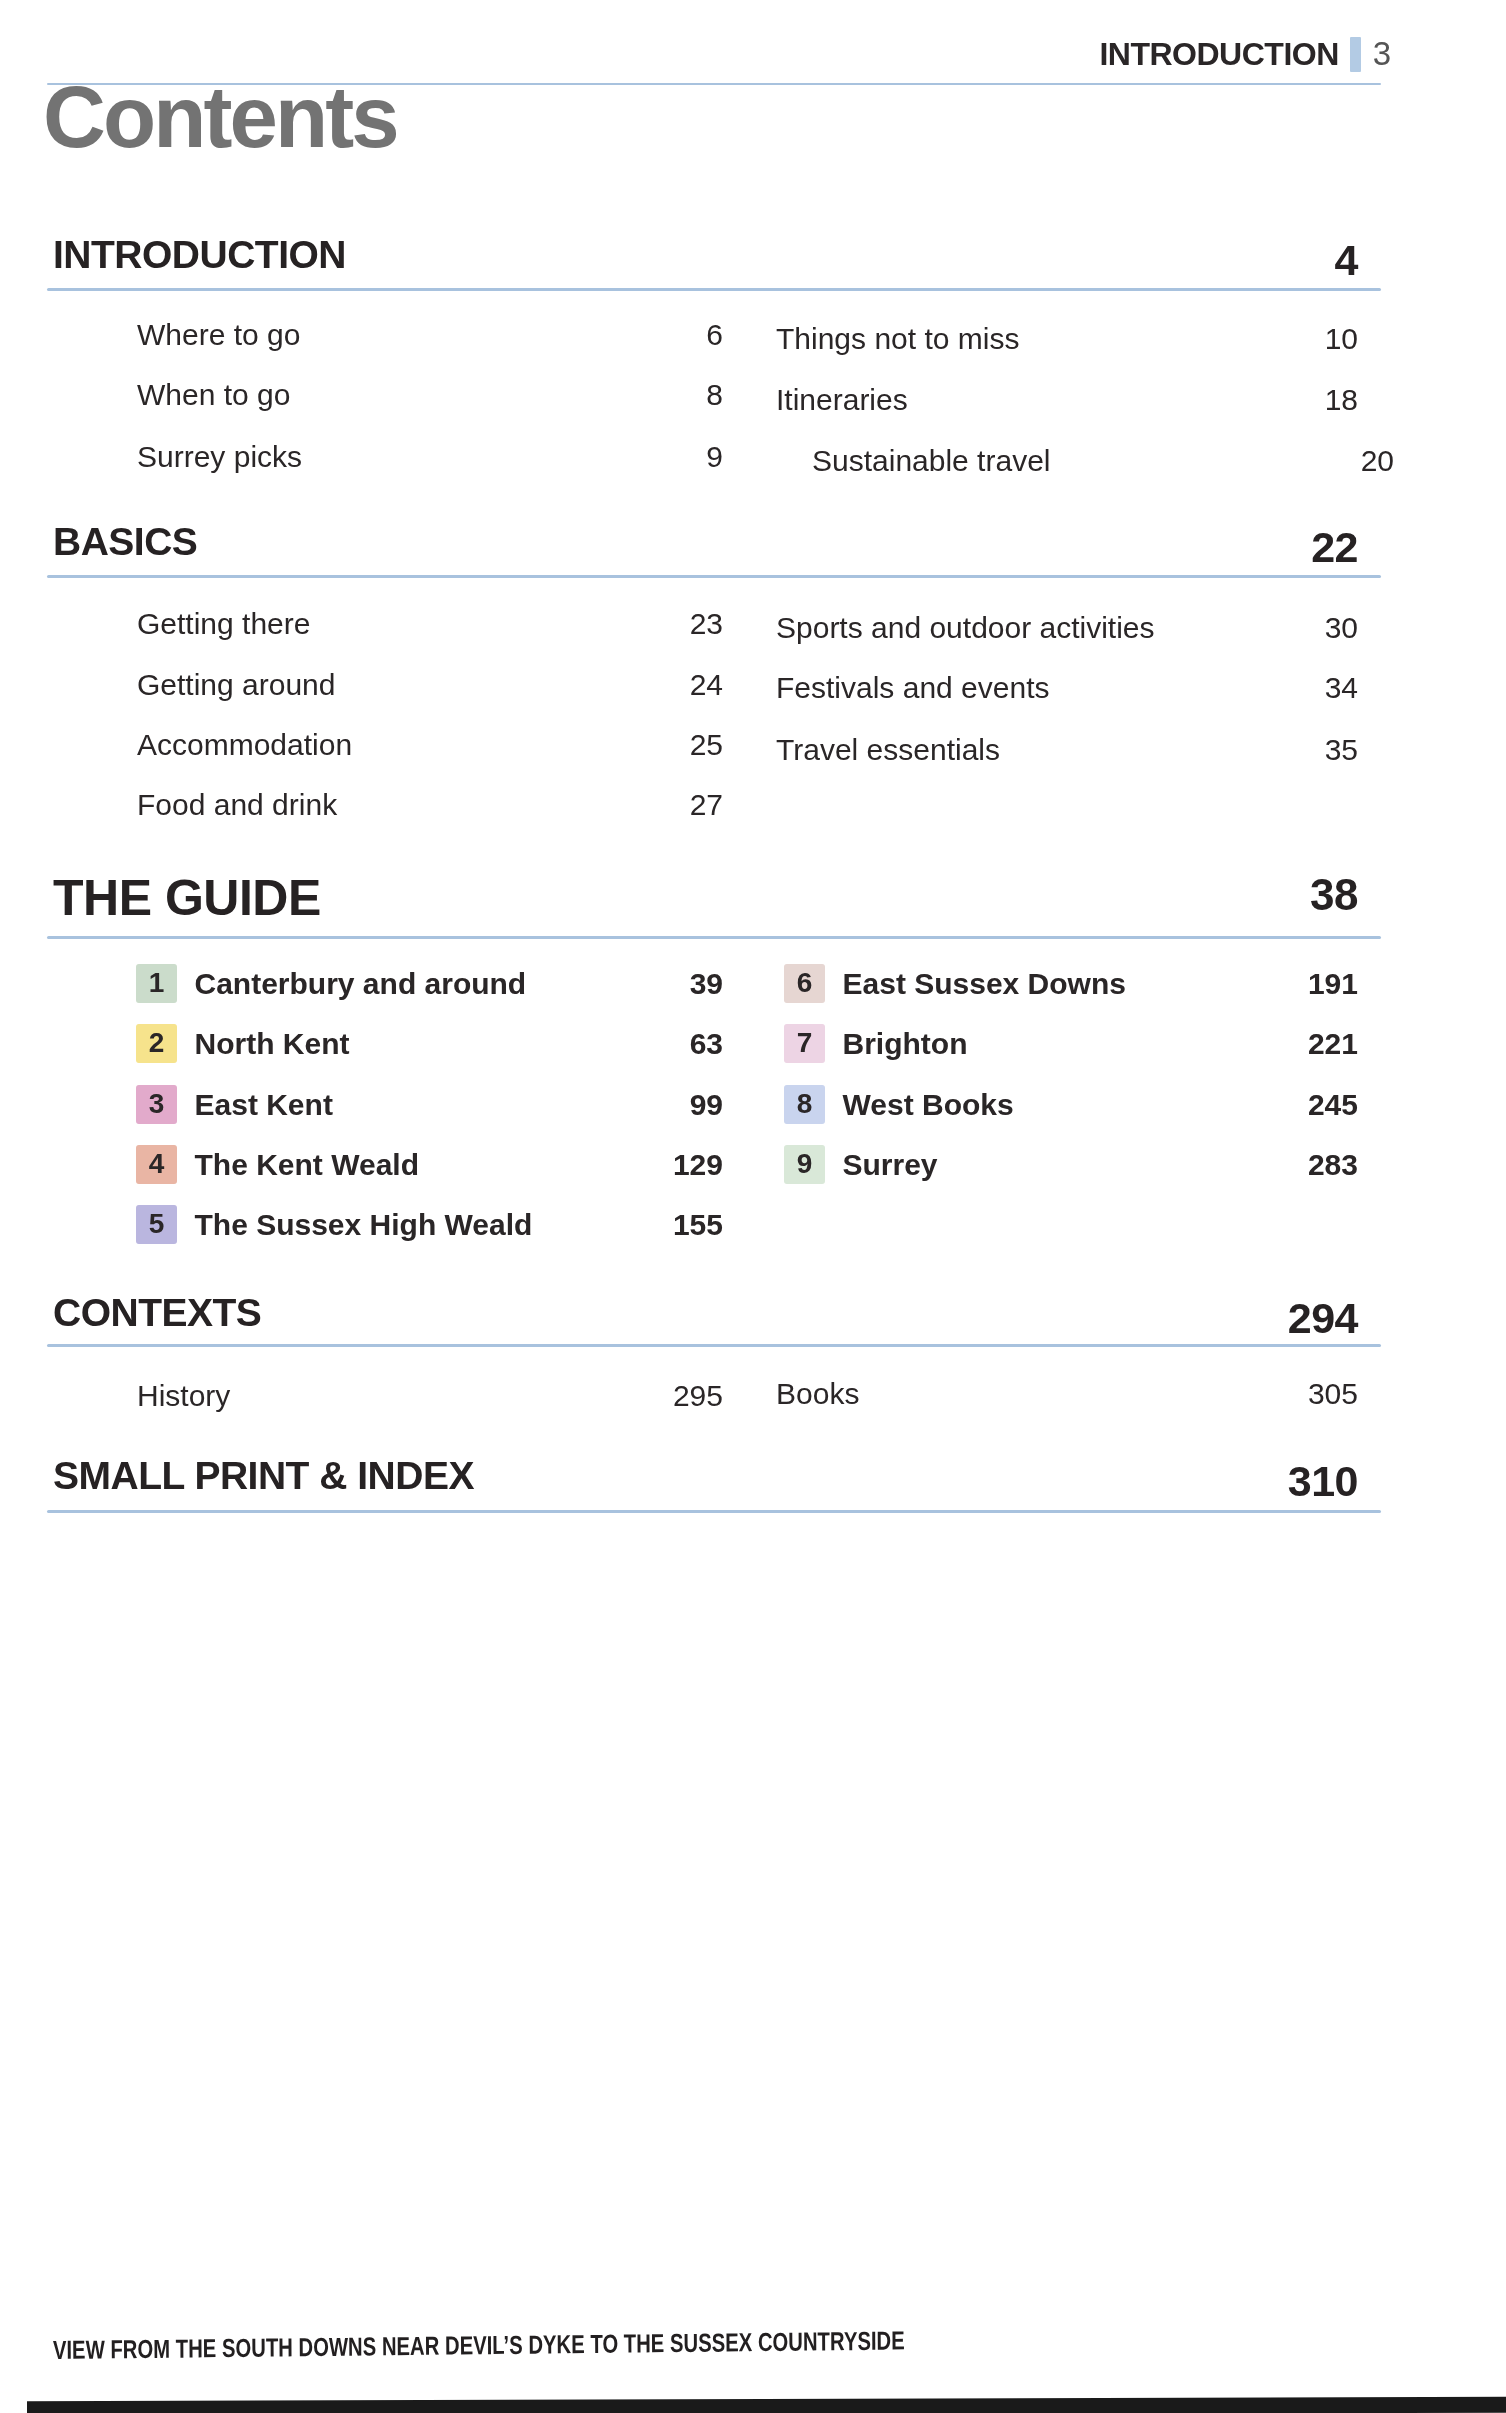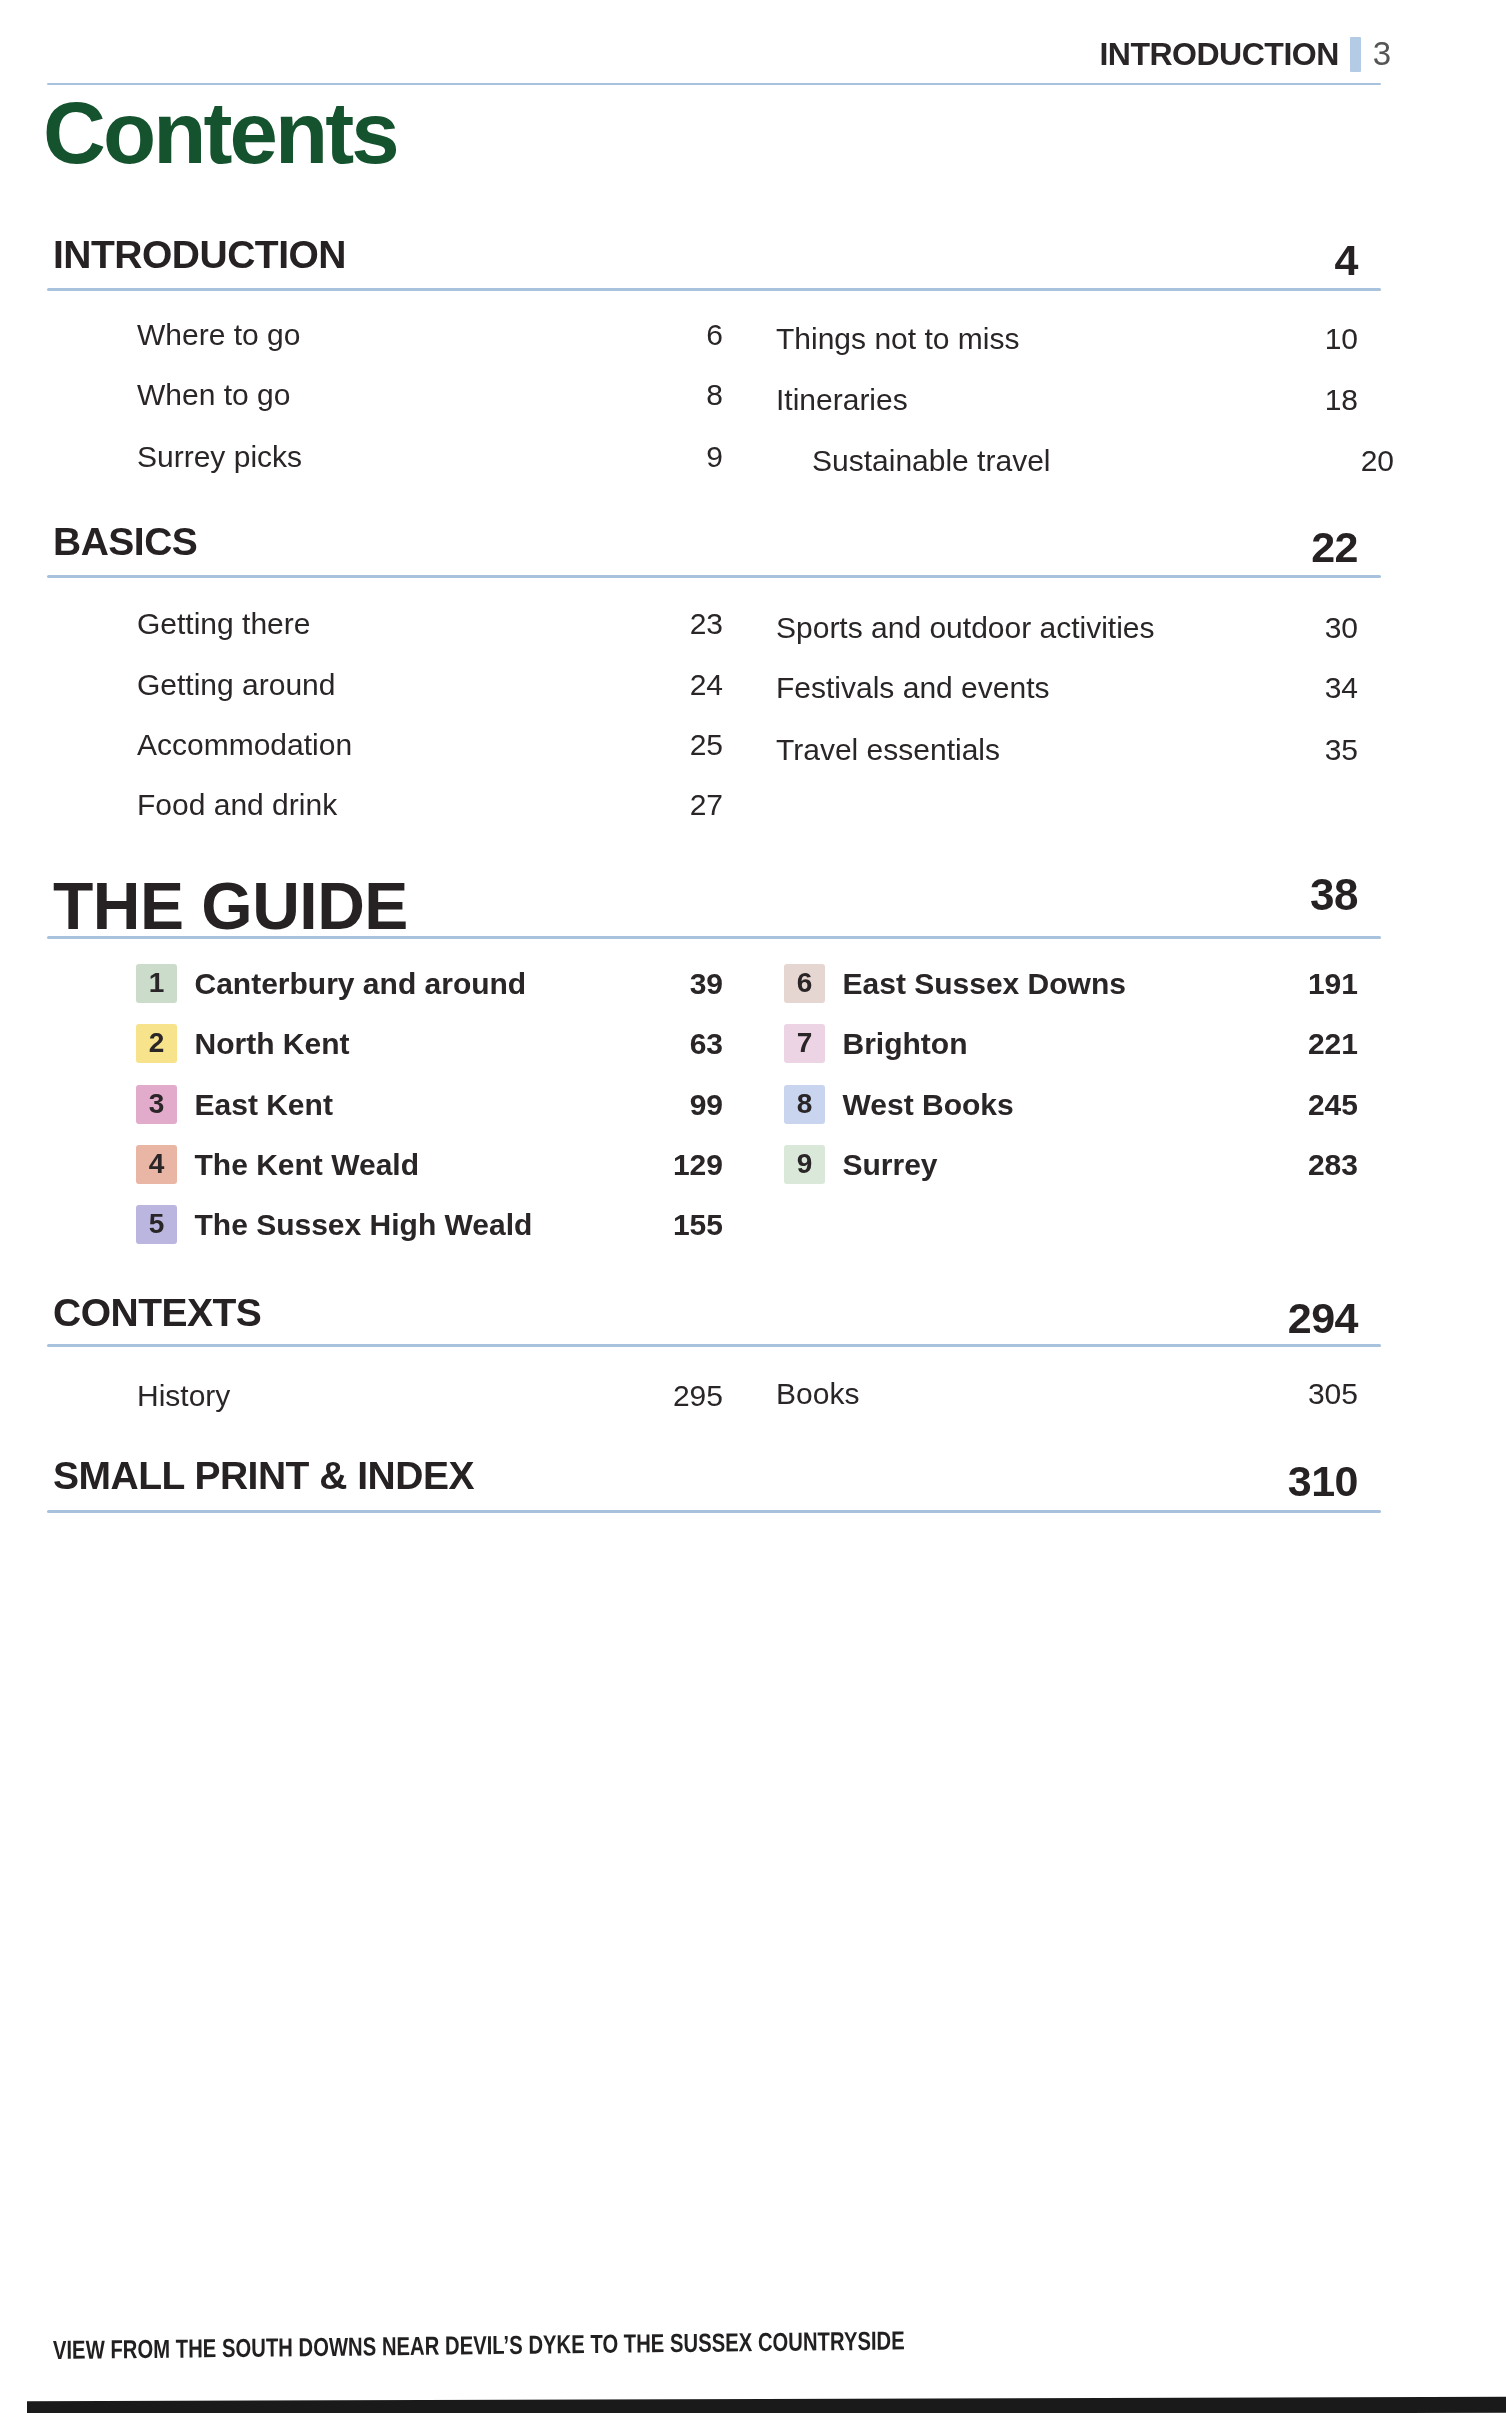--- a/index.html
+++ b/index.html
@@ -13,31 +13,31 @@
   }
   .top-header .sec{font-size:32px;font-weight:700;letter-spacing:-0.5px;}
   .top-header .bar{width:10.7px;height:35px;background:#b3cbe4;border-radius:1px;}
   .top-header .folio{font-size:33px;font-weight:400;color:#555555;}
   
   .rule{position:absolute;left:47px;width:1334px;background:#a8c2de;border-radius:1.9px;}
   .rule.thin{height:1.9px;}
   .rule.thick{height:2.9px;}
   
   .page-title{
-    position:absolute;left:43px;top:85px;font-size:87px;font-weight:700;
-    letter-spacing:-2.9px;color:#14532d;line-height:1.1;
+    position:absolute;left:43px;top:69px;font-size:87px;font-weight:700;
+    letter-spacing:-2.9px;color:#737373;line-height:1.1;
   }
   
   .sec-head{
     position:absolute;left:53px;width:1305px;display:flex;justify-content:space-between;
     align-items:flex-start;font-weight:700;letter-spacing:-0.5px;color:#262223;
   }
   .sec-head .t{font-size:39px;line-height:1;}
   .sec-head .n{font-size:43px;line-height:1;position:relative;top:3.9px;}
-  .sec-head.big .t{font-size:66px;}
+  .sec-head.big .t{font-size:50px;}
   .sec-head.big .n{font-size:44px;top:0px;}
   
   .toc-row{position:absolute;display:flex;align-items:center;font-size:30px;line-height:1.1;}
   .col-l{left:93px;width:586px;margin-left:44px;}
   .col-r{left:776px;width:582px;}
   .toc-row .lbl{flex:1;text-align:left;}
   .toc-row .pg{text-align:right;white-space:nowrap;}
   
   .toc-row.guide{font-weight:700;height:39px;}
   .toc-row.guide.col-l{left:92px;width:587px;}

